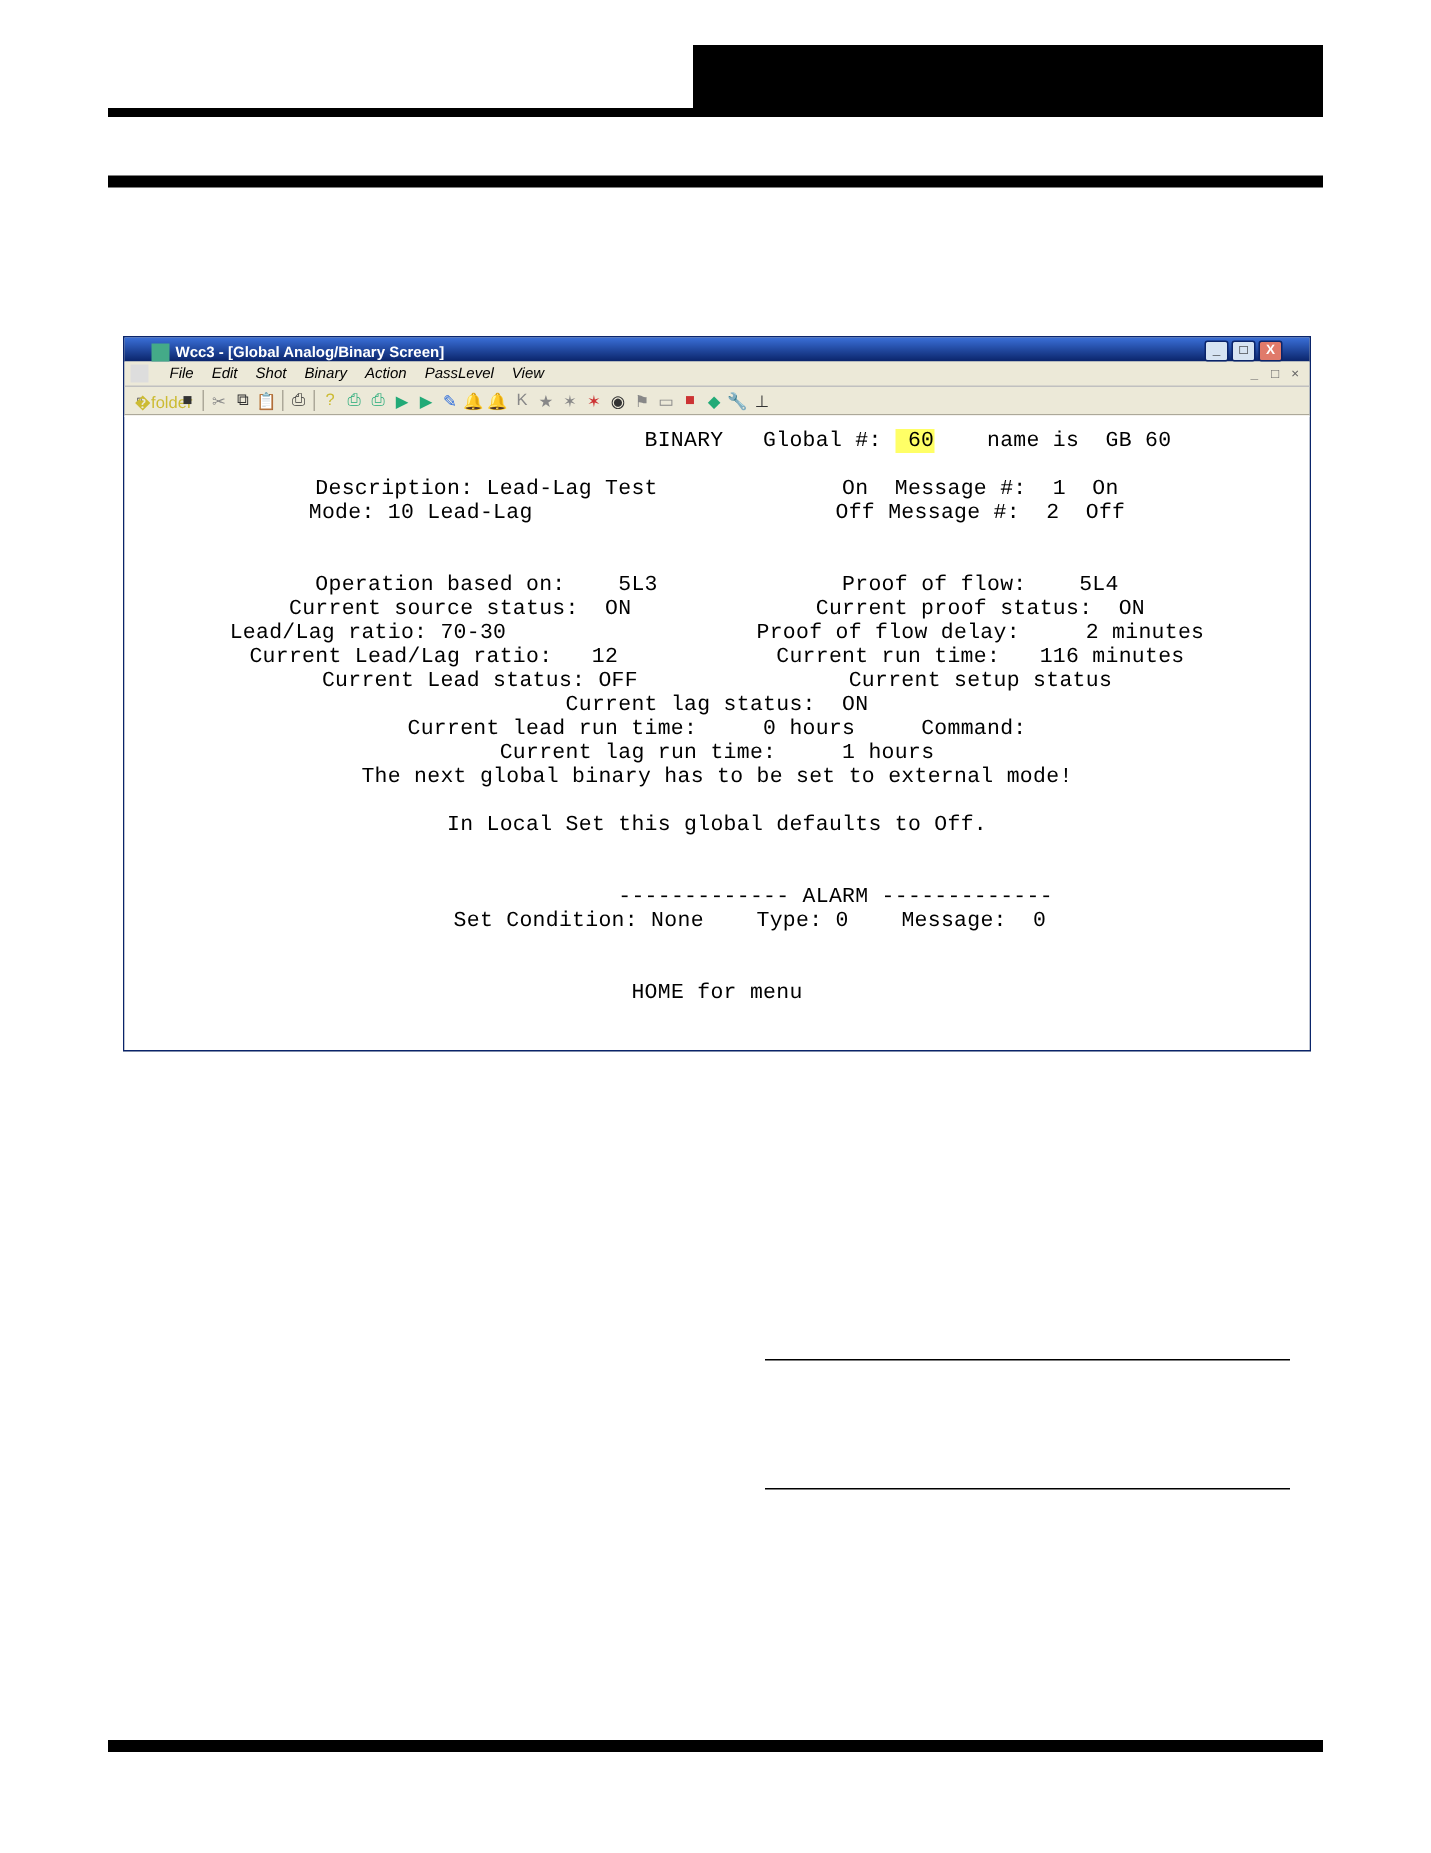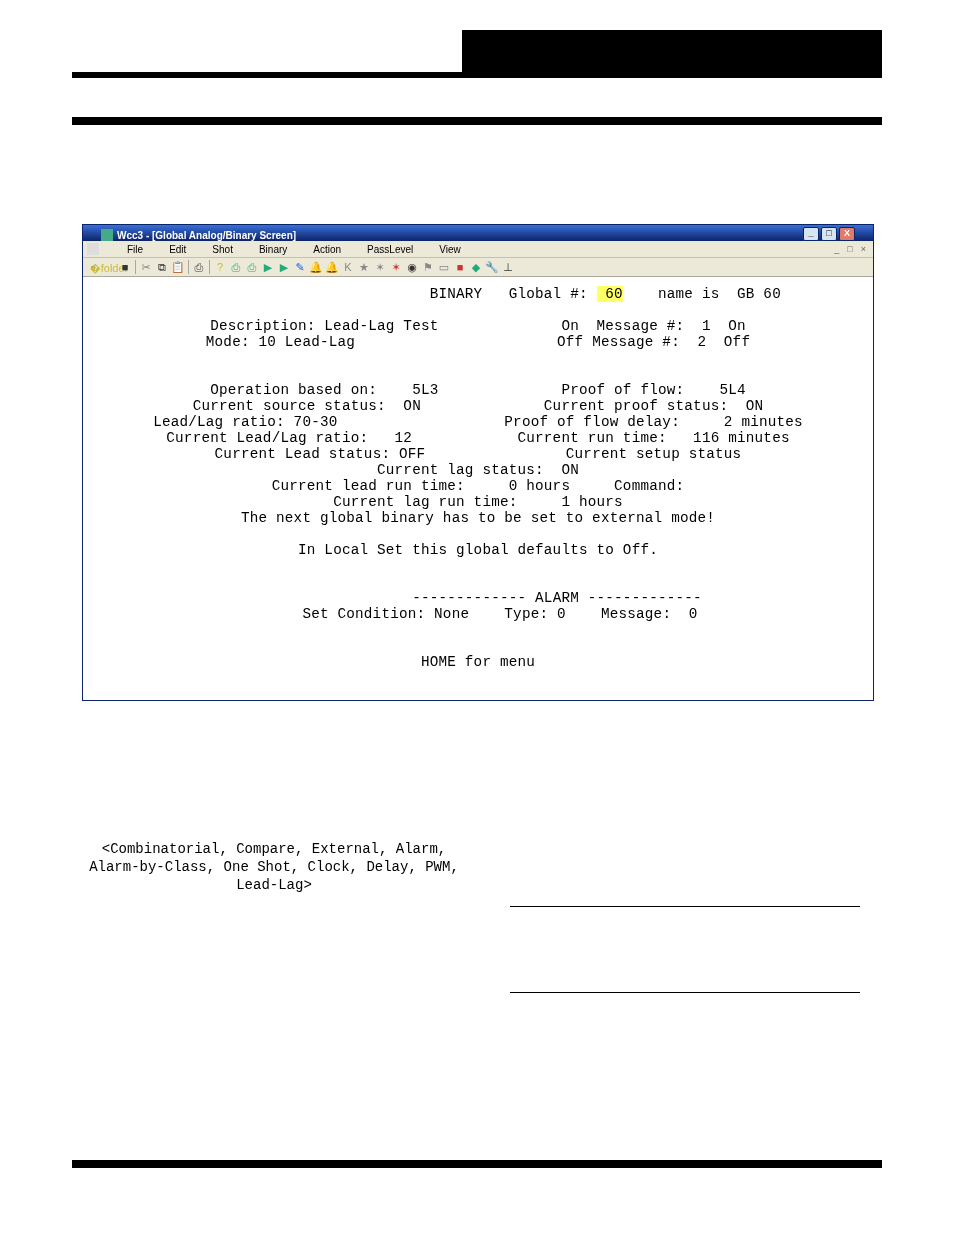--- a/index.html
+++ b/index.html
@@ -82,24 +82,25 @@
     text-align:center;
     border-radius:2px;
   }
   .win-btn.close { background:#e07a6a; color:#fff; }
   .menu-bar {
     height: 16px;
     background: #ece9d8;
     display: flex;
     align-items: center;
     padding: 0 4px;
-    gap: 26px;
+    gap: 12px;
     font-size: 10px;
     color:#000;
     border-bottom: 1px solid #c0c0c0;
+    font-style: italic;
   }
   .menu-bar .doc-icon {
     width:12px;height:12px;background:#ddd;display:inline-block;margin-right:2px;
   }
   .mdi-ctrls { margin-left:auto; display:flex; gap:2px; font-size:9px; color:#666;}
   .mdi-ctrls span{padding:0 3px;}
   .toolbar {
     height: 18px;
     background: #ece9d8;
     border-bottom: 1px solid #aca899;
@@ -264,22 +265,17 @@
 
 
                   <span>------------- ALARM -------------</span>
      <span>Set Condition:</span> <span>None</span>    <span>Type:</span> <span>0</span>    <span>Message:</span>  <span>0</span>
 
 
 <span>HOME for menu</span>
 </div>
   </div>
 
-  <div class="body-text">
-    <div>&lt;Combinatorial, Compare, External, Alarm,</div>
-    <div>Alarm-by-Class, One Shot, Clock, Delay, PWM,</div>
-    <div>Lead-Lag&gt;</div>
-  </div>
 
   <div class="thin-rule-1"></div>
   <div class="thin-rule-2"></div>
   <div class="bottom-rule"></div>
 </div>
 
 </body></html>

